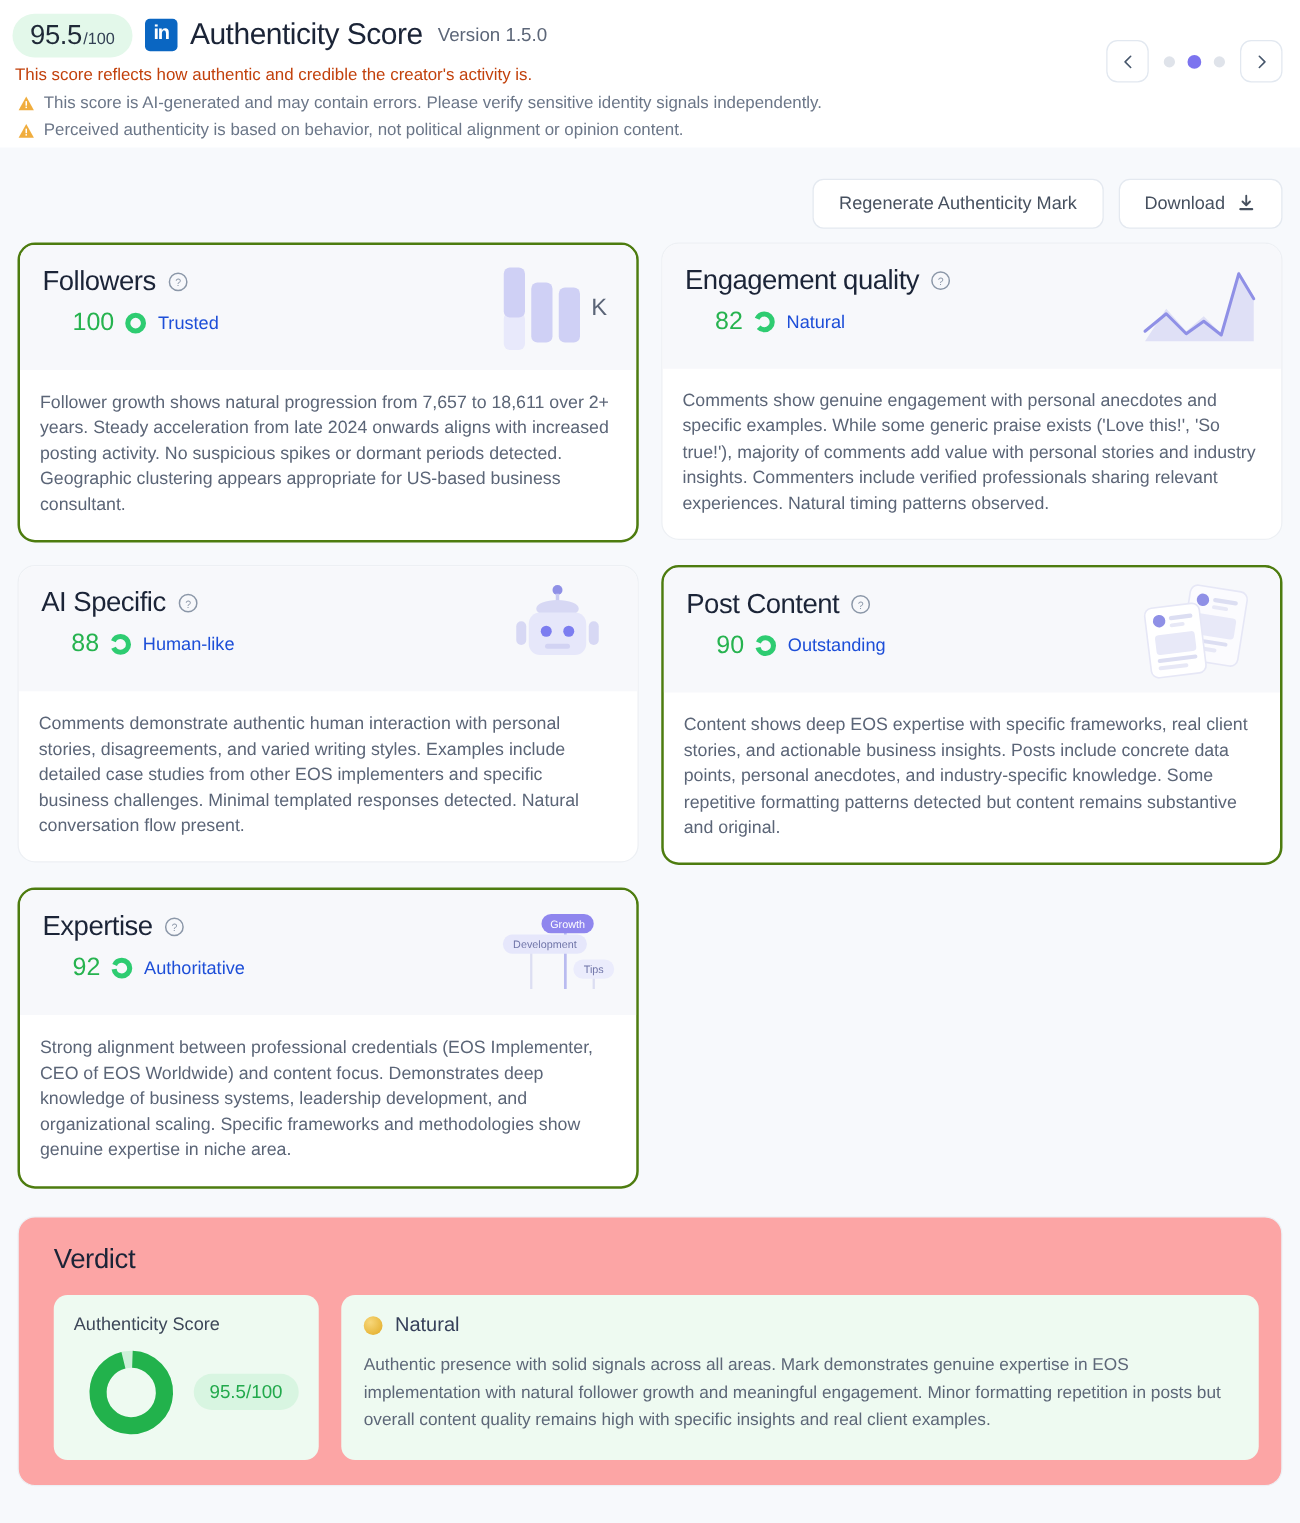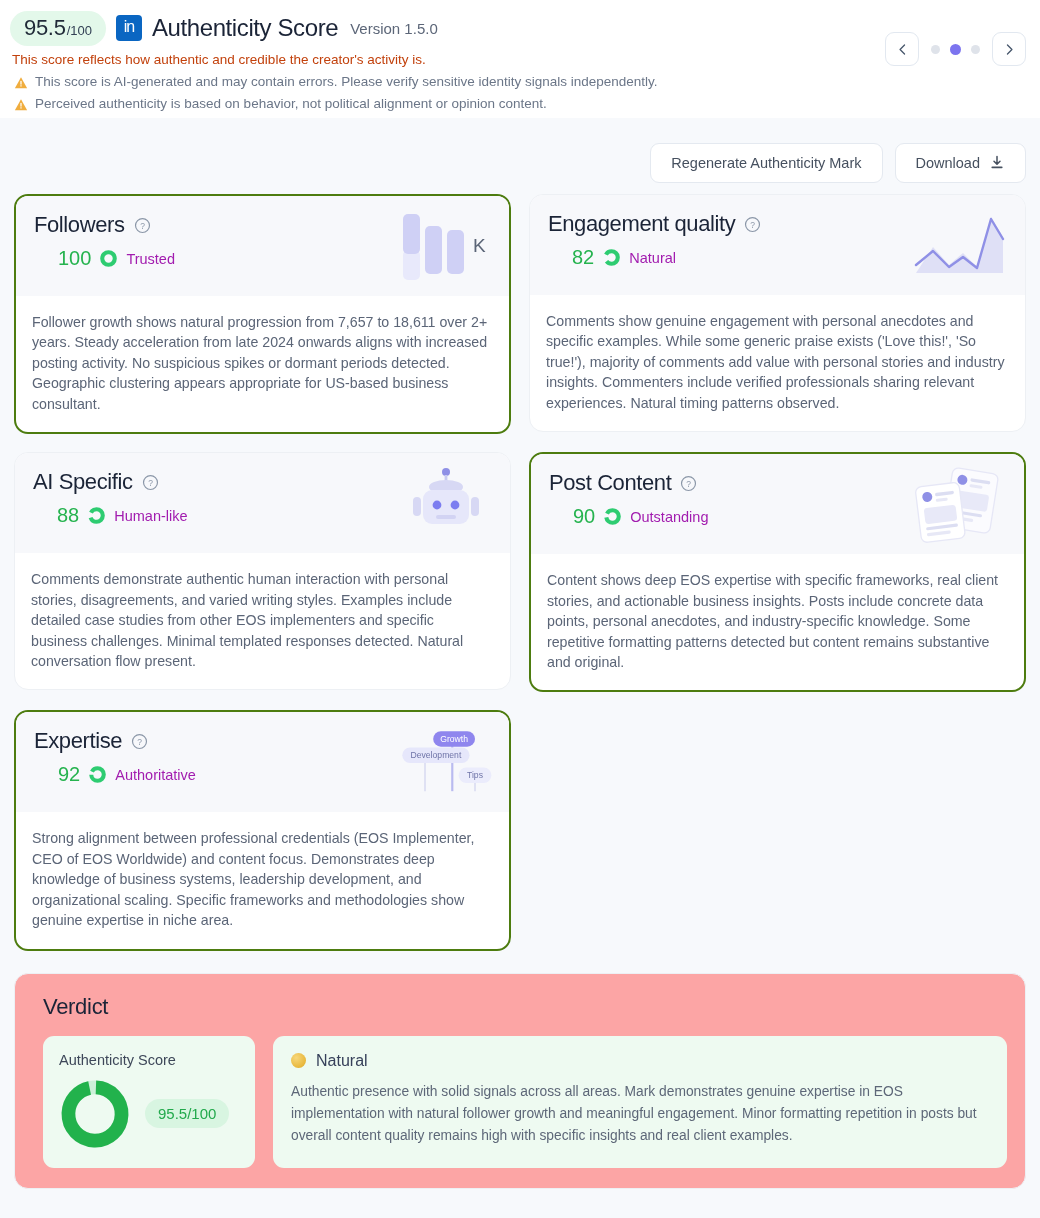--- a/index.html
+++ b/index.html
@@ -34,21 +34,21 @@
     color: #1f2937;
   }
   .score-pill .big { font-size: 22px; font-weight: 400; letter-spacing: -0.3px; }
   .score-pill .small { font-size: 13px; color: #334155; }
   .li-badge {
     width: 26px; height: 26px;
     background: #0a66c2;
     border-radius: 4px;
     color: #fff;
     font-size: 16px;
-    font-weight: normal;
+    font-weight: bold;
     display: flex; align-items: center; justify-content: center;
     letter-spacing: -1px;
     padding-bottom: 2px;
   }
   .head-title {
     font-size: 24px;
     font-weight: 500;
     color: #1b2437;
     letter-spacing: -0.4px;
   }
@@ -141,21 +141,21 @@
     color: #1b2437;
     letter-spacing: -0.4px;
     display: flex; align-items: center; gap: 9px;
   }
   .q-ico { width: 17px; height: 17px; flex: none; }
   .card-score {
     display: flex; align-items: center; gap: 8px;
     margin-top: 9px;
   }
   .score-num { font-size: 20px; color: #26b34f; font-weight: 500; margin-left: 24px; }
-  .score-label { font-size: 14.5px; color: #a21caf; font-weight: 500; }
+  .score-label { font-size: 14.5px; color: #1d4ed8; font-weight: 500; }
   .mini-ring { width: 19px; height: 19px; flex: none; }
 
   .card-art {
     position: absolute;
     right: 14px; top: 12px;
     width: 100px; height: 78px;
   }
   .card-body {
     padding: 16px 18px 18px 16px;
     font-size: 14.2px;
@@ -177,21 +177,21 @@
   }
   .verdict-row { display: flex; gap: 18px; margin-top: 16px; padding-left: 10px;}
   .v-score-box {
     background: #eefaf1;
     border-radius: 11px;
     width: 212px;
     flex: none;
     padding: 16px 16px 18px 16px;
   }
   .v-score-label { font-size: 14.5px; color: #3d4759; }
-  .v-donut-row { display: flex; align-items: center; gap: 14px; margin-top: 10px; }
+  .v-donut-row { display: flex; align-items: center; gap: 14px; margin-top: 10px; justify-content: flex-end; }
   .v-badge {
     background: #d8f5e1;
     color: #22a94c;
     border-radius: 16px;
     padding: 6px 13px;
     font-size: 15px;
   }
   .v-text-box {
     background: #eefaf1;
     border-radius: 11px;

